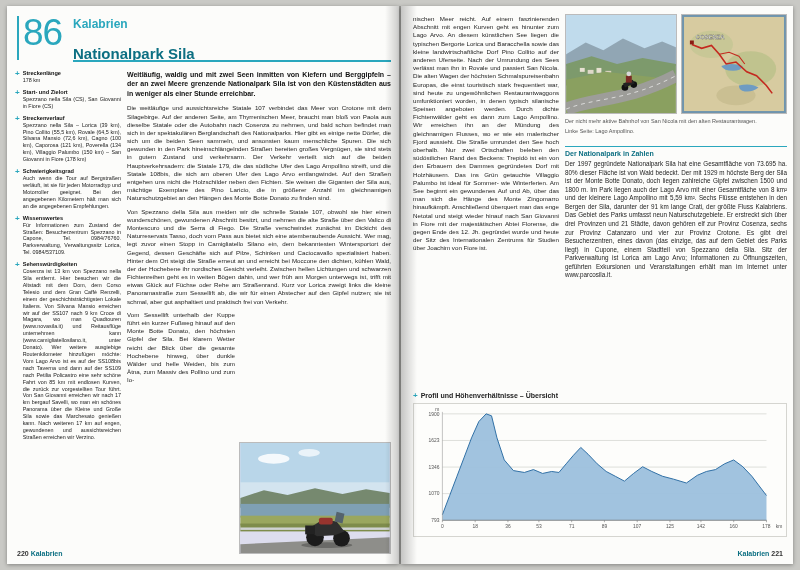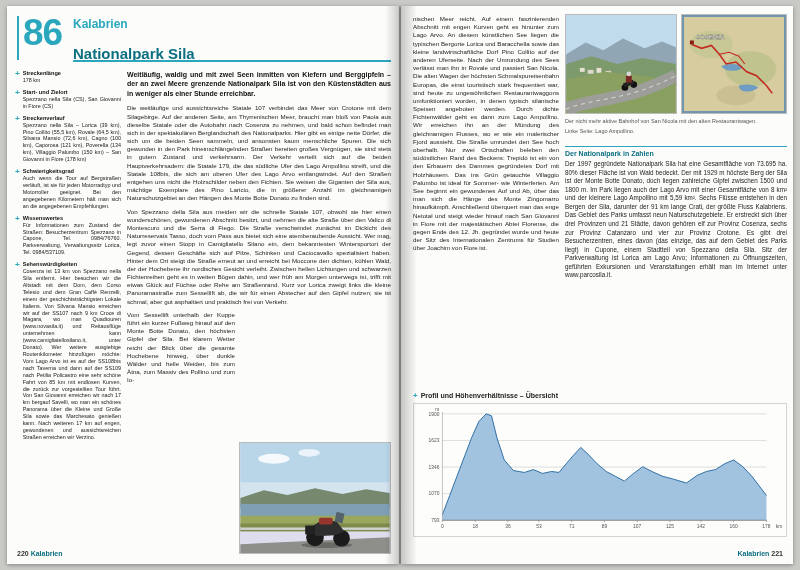--- a/index.html
+++ b/index.html
@@ -7,21 +7,21 @@
   body{ font-family:"Liberation Sans", sans-serif; background:#c9c9c5; width:800px; height:570px; overflow:hidden; }
   .spread{ position:relative; width:800px; height:570px; }
   .page{ position:absolute; top:6px; width:392px; height:558px; background:#fcfcfa; box-shadow:0 1px 4px rgba(0,0,0,.35); }
   .page.left{ left:7px; }
   .page.right{ left:401px; }
   .gutter{ position:absolute; left:385px; top:6px; width:32px; height:558px;
            background:linear-gradient(90deg, rgba(0,0,0,0) 0%, rgba(0,0,0,.22) 50%, rgba(0,0,0,0) 100%); pointer-events:none; }
 
   
   .hdr-bar{ position:absolute; left:10px; top:10px; width:2px; height:44px; background:var(--accent); }
-  .hdr-num{ position:absolute; left:16px; top:8px; font-size:37px; font-weight:700; color:var(--accent); line-height:1; letter-spacing:-1px; }
+  .hdr-num{ position:absolute; left:16px; top:8px; font-size:37px; font-weight:400; color:var(--accent); line-height:1; letter-spacing:-1px; }
   .hdr-titles{ position:absolute; left:66px; top:11px; }
   .hdr-region{ font-size:12px; font-weight:700; color:var(--accent); }
   .hdr-title{ font-size:15px; font-weight:700; color:var(--accent-dark); margin-top:14px; }
   .hdr-rule{ position:absolute; left:66px; top:54px; width:318px; height:2px; background:var(--accent); }
 
   
   .sidebar{ position:absolute; left:8px; top:64px; width:106px; height:478px; overflow:hidden; }
   .side-item{ display:flex; margin-bottom:5px; }
   .plus{ color:var(--accent); font-weight:700; font-size:8px; line-height:8px; margin-right:3px; flex:0 0 auto; }
   .plus::before{ content:"+"; }

